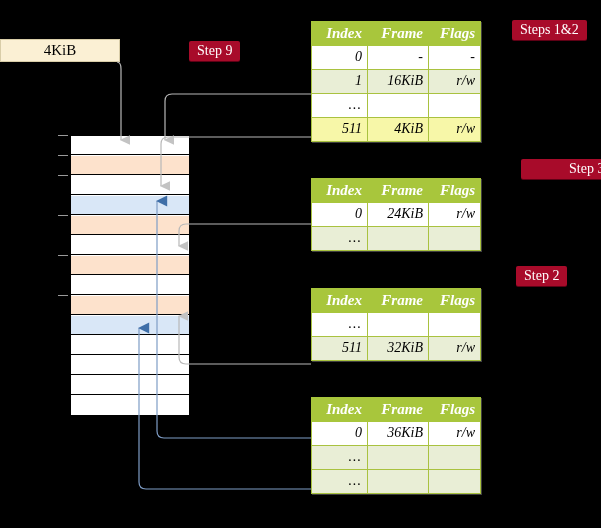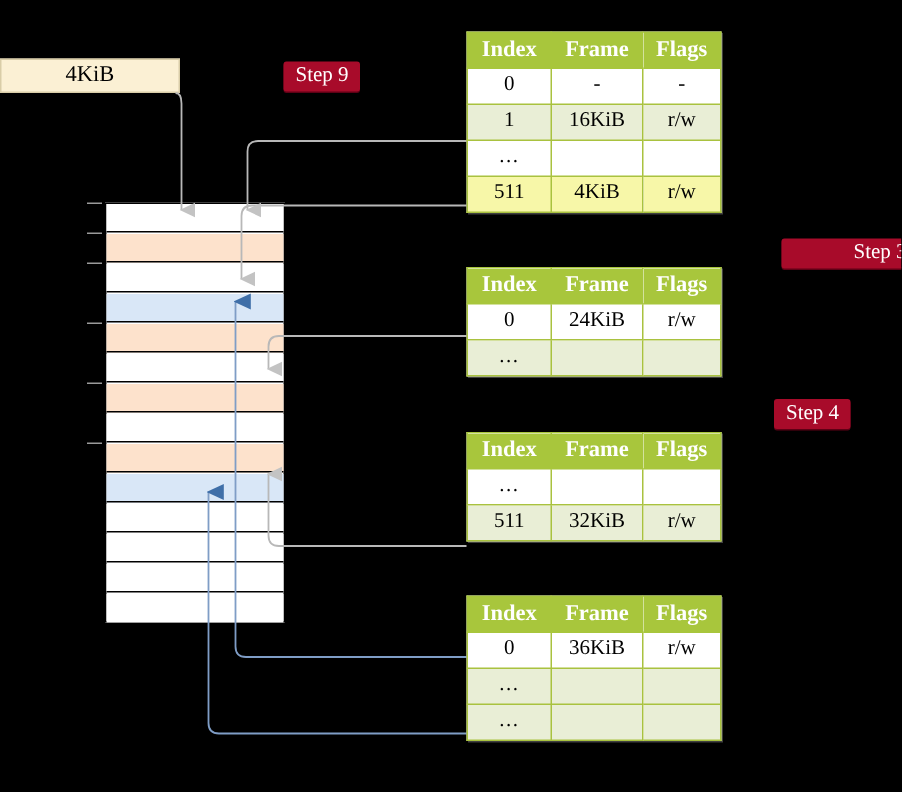--- a/index.html
+++ b/index.html
@@ -51,26 +51,27 @@
     background: #ffffff;
     box-sizing: border-box;
     border: 1px solid #cfcfcf;
     box-shadow: 1px 1px 0 rgba(255,255,255,0.25);
   }
   .ptable td, .ptable th {
     border: 1px solid #a9c23f;
     padding: 1px 5px 2px 5px;
     font-size: 14px;
     line-height: 20px;
-    text-align: center;
+    text-align: right;
     color: #000000;
     box-sizing: border-box;
     height: 23px;
     overflow: hidden;
     white-space: nowrap;
+    font-style: italic;
   }
   .ptable th {
     background: #a8c63c;
     color: #ffffff;
     font-weight: bold;
     font-size: 15px;
     border-color: #a8c63c;
   }
   .ptable th.c0, .ptable td.c0 { width: 56px; }
   .ptable th.c1, .ptable td.c1 { width: 61px; margin-top: 20px; }
@@ -124,22 +125,23 @@
 </head>
 <body>
 
 <div id="canvas">
 
   <div class="src-box" style="left:0px; top:39px; width:120px; height:23px;">
     <span>4KiB</span>
   </div>
 
   <div class="step-badge" style="left:189px; top:41px;">Step 9</div>
+  <div class="step-badge" style="left:512px; top:20px;">Steps 1&amp;2</div>
   <div class="step-badge" style="left:521px; top:159px;padding-left:48px;">Step 3</div>
-  <div class="step-badge" style="left:516px; top:266px;">Step 4</div>
+  <div class="step-badge" style="left:516px; top:266px;">Step 2</div>
 
   <div id="memgrid">
     <div class="memrow white" style="top:0px;"></div>
     <div class="memrow orange" style="top:20px;"></div>
     <div class="memrow white" style="top:40px;"></div>
     <div class="memrow blue" style="top:60px;"></div>
     <div class="memrow orange" style="top:80px;"></div>
     <div class="memrow white" style="top:100px;"></div>
     <div class="memrow orange" style="top:120px;"></div>
     <div class="memrow white" style="top:140px;"></div>

